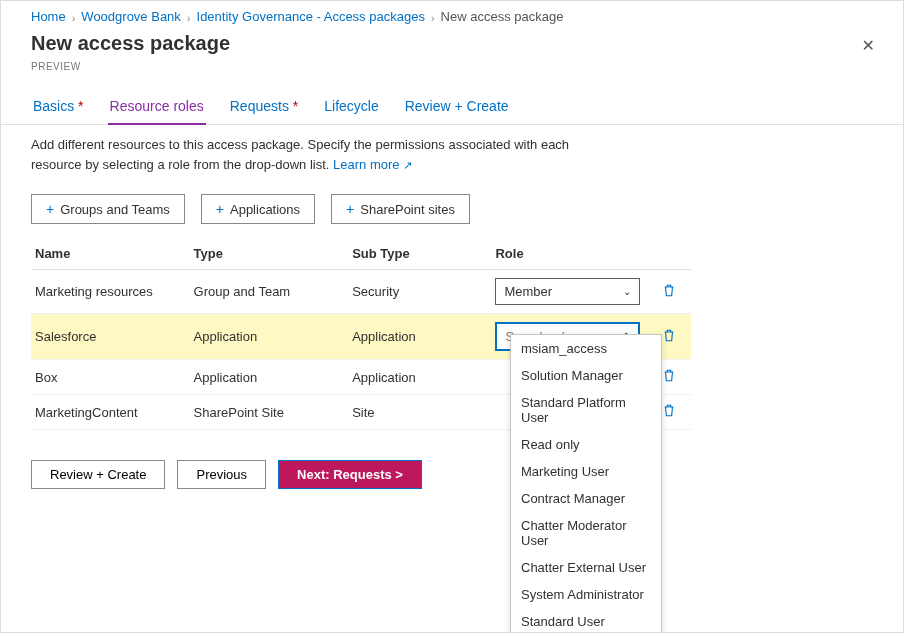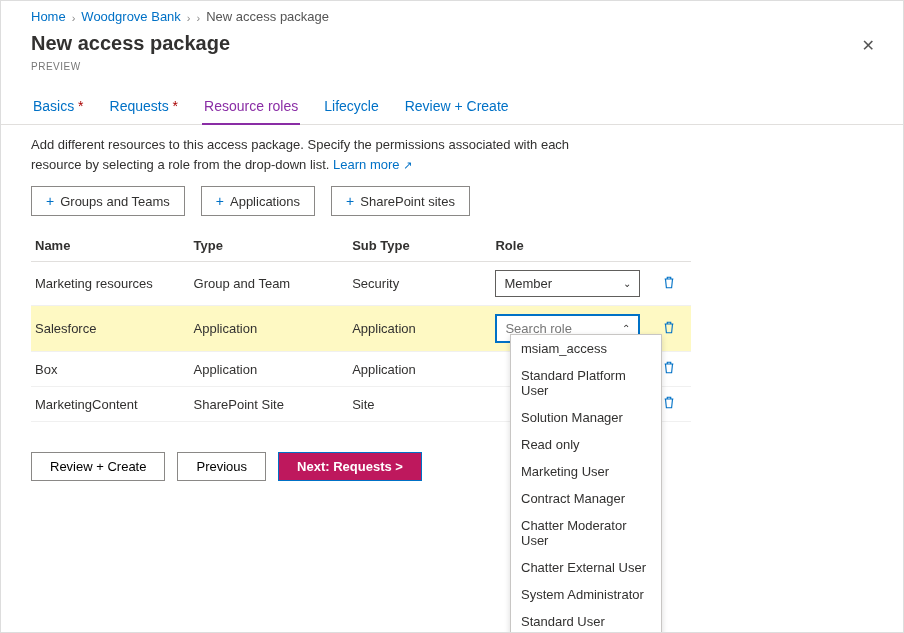--- a/index.html
+++ b/index.html
@@ -56,21 +56,21 @@
   }
   .tab .req { color: #a80000; }
   .tab.active { color: #8a2da5; }
   .tab.active::after {
     content: "";
     position: absolute;
     left: 0; right: 0; bottom: -1px;
     height: 2px;
     background: #8a2da5;
   }
-  .desc { padding: 0 30px; line-height: 1.5; max-width: 620px; margin-bottom: 12px; }
+  .desc { padding: 0 30px; line-height: 1.5; max-width: 620px; margin-bottom: 20px; }
   .desc a { color: #0071c6; text-decoration: none; }
   .body-area { padding: 0 30px; }
   .add-row { display: flex; gap: 16px; margin-bottom: 14px; }
   .add-btn {
     border: 1px solid #8a8886;
     background: #fff;
     padding: 6px 14px;
     font-size: 13px;
     cursor: pointer;
     display: flex;
@@ -155,39 +155,40 @@
 <body>
 
 <div class="scroll-container">
   <div class="page">
 
     <div class="breadcrumb">
       <a>Home</a>
       <span class="sep">›</span>
       <a>Woodgrove Bank</a>
       <span class="sep">›</span>
+      <a>Identity Governance - Access packages</a>
       <span class="sep">›</span>
       <span class="current">New access package</span>
     </div>
 
     <div class="title-row">
       <h1>New access package</h1>
       <span class="close-x">✕</span>
     </div>
     <div class="preview">PREVIEW</div>
 
     <div class="tabs">
       <div class="tab">
         <span>Basics</span><span class="req"> *</span>
       </div>
+      <div class="tab active">
+        <span>Resource roles</span>
+      </div>
       <div class="tab">
         <span>Requests</span><span class="req"> *</span>
-      </div>
-      <div class="tab active">
-        <span>Resource roles</span>
       </div>
       <div class="tab">
         <span>Lifecycle</span>
       </div>
       <div class="tab">
         <span>Review + Create</span>
       </div>
     </div>
 
     <div class="desc">
@@ -280,22 +281,22 @@
     </div>
 
     <div class="footer-row">
       <button class="btn">Review + Create</button>
       <button class="btn">Previous</button>
       <button class="btn primary">Next: Requests &gt;</button>
     </div>
 
     <div class="dropdown" id="roles-dropdown" style="top:333px; left:509px;">
     <div class="dropdown-item">msiam_access</div>
+        <div class="dropdown-item">Solution Manager</div>
         <div class="dropdown-item">Standard Platform User</div>
-        <div class="dropdown-item">Solution Manager</div>
         <div class="dropdown-item">Read only</div>
         <div class="dropdown-item">Marketing User</div>
         <div class="dropdown-item">Contract Manager</div>
         <div class="dropdown-item">Chatter Moderator User</div>
         <div class="dropdown-item">Chatter External User</div>
         <div class="dropdown-item">System Administrator</div>
         <div class="dropdown-item">Standard User</div>
       </div>
 
   </div>

